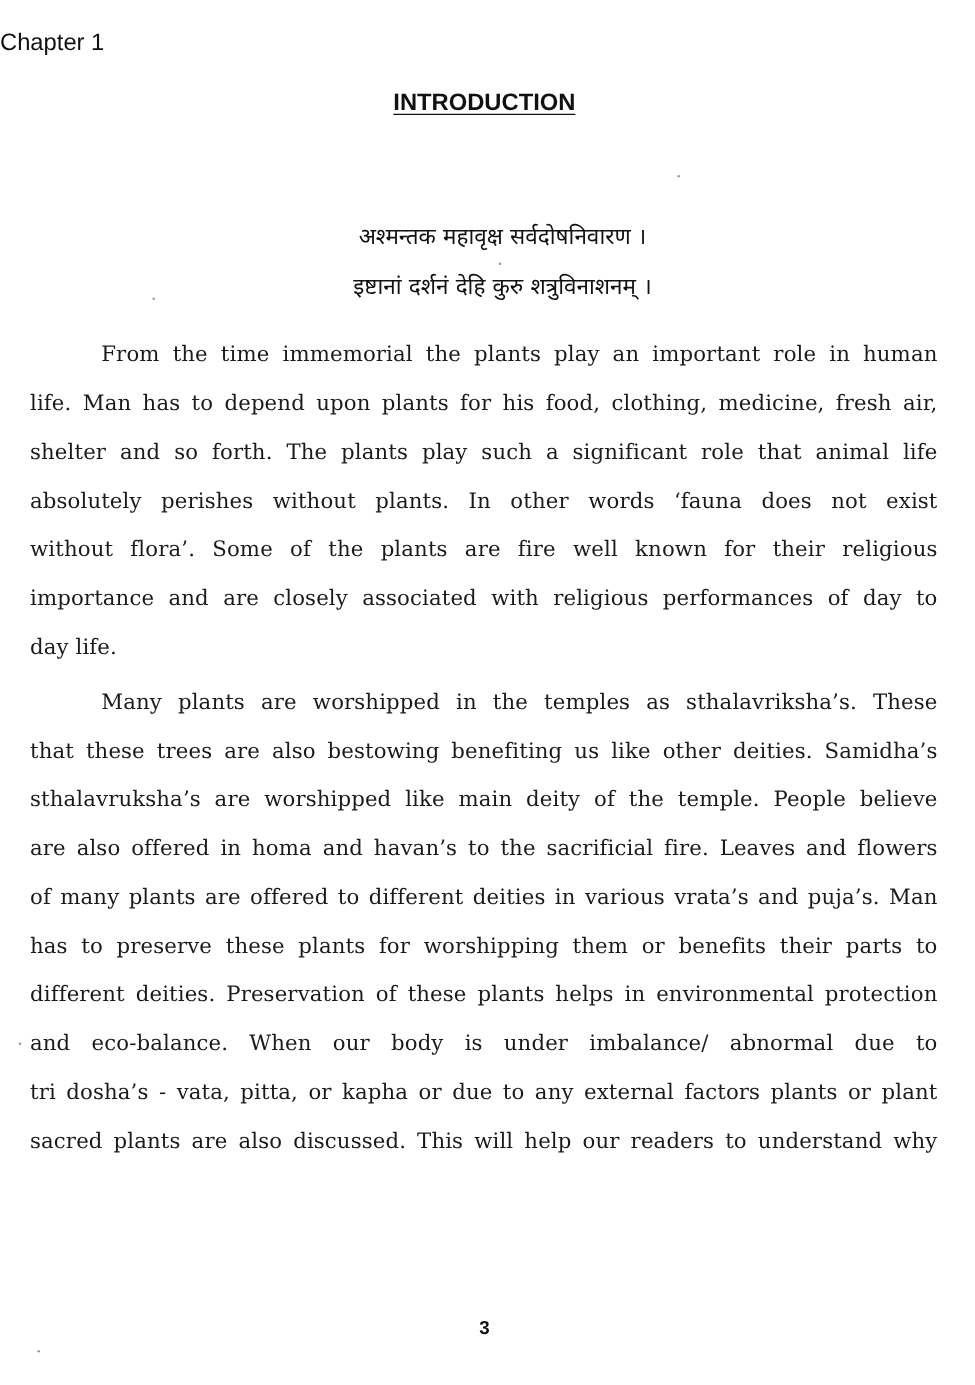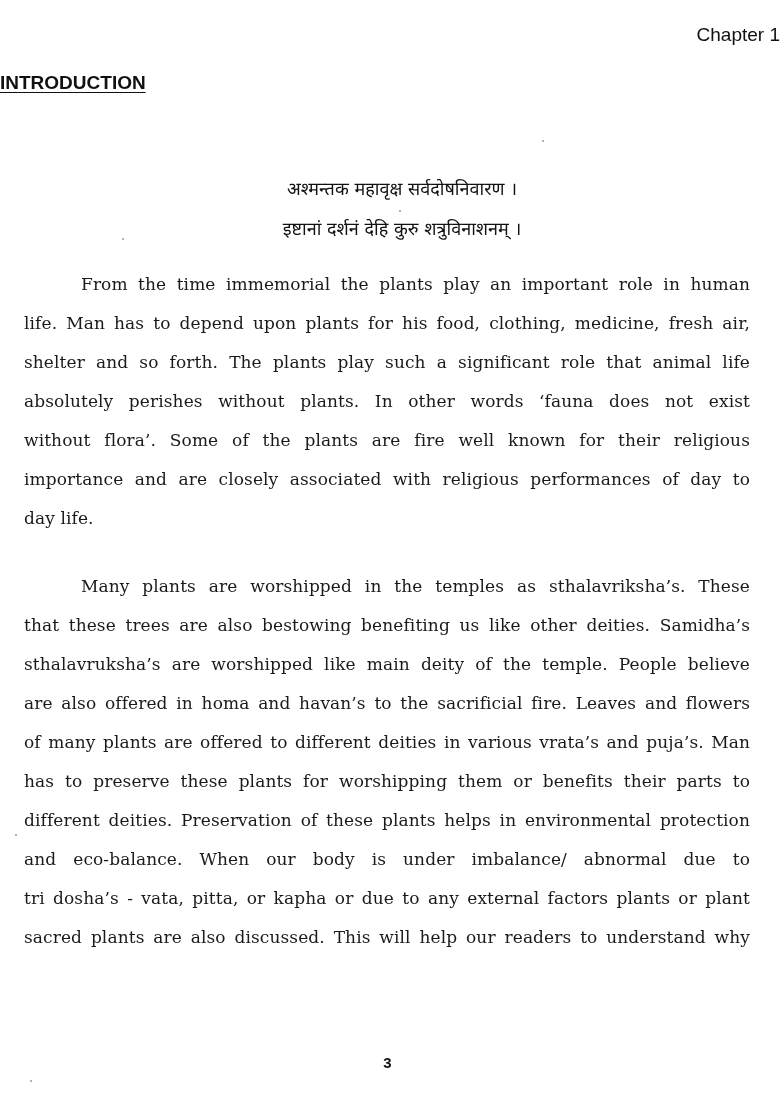--- a/index.html
+++ b/index.html
@@ -19,30 +19,31 @@
       position: absolute;
       left: 0; top: 0;
       width: 780px;
       height: 1108px;
     }
     .chapter-label {
       position: absolute;
       top: 24px;
       left: 0;
       width: 780px;
-      text-align: right;
+      text-align: left;
       font-family: "Liberation Sans", "DejaVu Sans", sans-serif;
       font-size: 19px;
       color: #111;
     }
     .chapter-title {
       position: absolute;
       top: 72px;
       left: 0;
       width: 775px;
+      text-align: center;
       font-family: "Liberation Sans", "DejaVu Sans", sans-serif;
       font-size: 19px;
       font-weight: bold;
       text-decoration: underline;
       text-underline-offset: 3px;
       color: #111;
     }
     .verse {
       position: absolute;
       left: 0;
@@ -72,21 +73,21 @@
       text-align: justify;
       height: 39px;
     }
     .para .line.last {
       text-align-last: left;
     }
     .para .line.indent {
       padding-left: 57px;
     }
     .para-1 { top: 265px; }
-    .para-2 { top: 567px; }
+    .para-2 { top: 543px; }
     .page-number {
       position: absolute;
       top: 1054px;
       left: 0;
       width: 775px;
       text-align: center;
       font-family: "Liberation Sans", "DejaVu Sans", sans-serif;
       font-size: 15px;
       font-weight: bold;
       color: #111;

